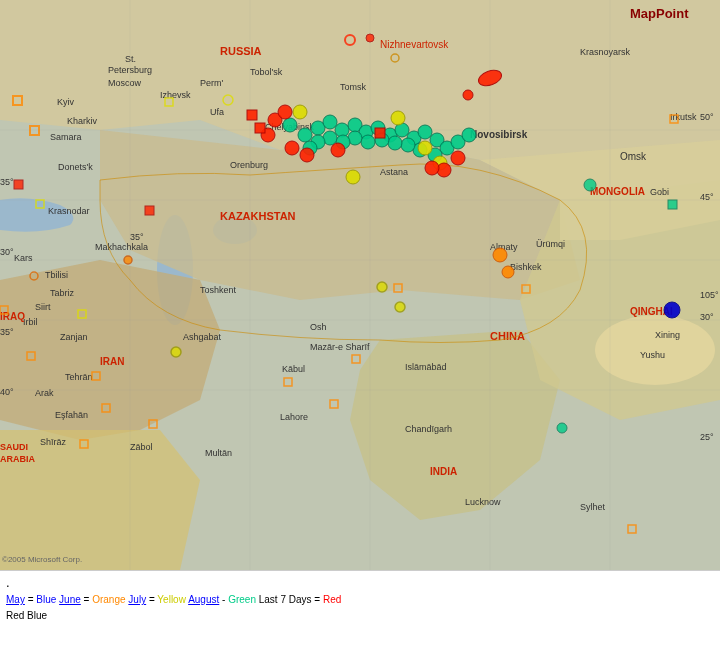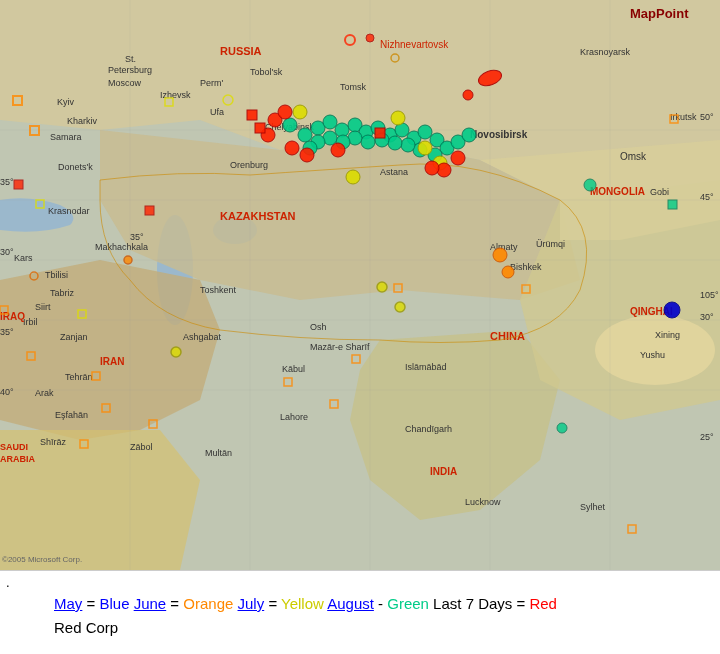--- a/index.html
+++ b/index.html
@@ -28,24 +28,23 @@
       background: #fff;
       padding: 4px 6px 4px 6px;
       border-top: 1px solid #ccc;
     }
     .legend-title {
       font-size: 13px;
       color: #000;
       margin-bottom: 2px;
     }
     .legend-line {
-      font-size: 15px;
+      font-size: 10px;
       color: #000;
       line-height: 1.6;
-      margin-left: 48px;
     }
     .legend-link {
       color: #00f;
       text-decoration: underline;
     }
   </style>
 </head>
 <body>
 
 <div id="map-container">
@@ -271,15 +270,15 @@
     <span> = </span><span style="color:#ff8800">Orange</span>
     <span> </span>
     <a class="legend-link">July</a>
     <span> = </span><span style="color:#cccc00">Yellow</span>
     <span> </span>
     <a class="legend-link">August</a>
     <span> - </span><span style="color:#00cc88">Green</span>
     <span> Last 7 Days = </span><span style="color:#ff0000">Red</span>
   </div>
   <div class="legend-line">
-    <span>Red Corp</span>
+    <span>Red Blue</span>
   </div>
 </div>
 
 </body></html>

